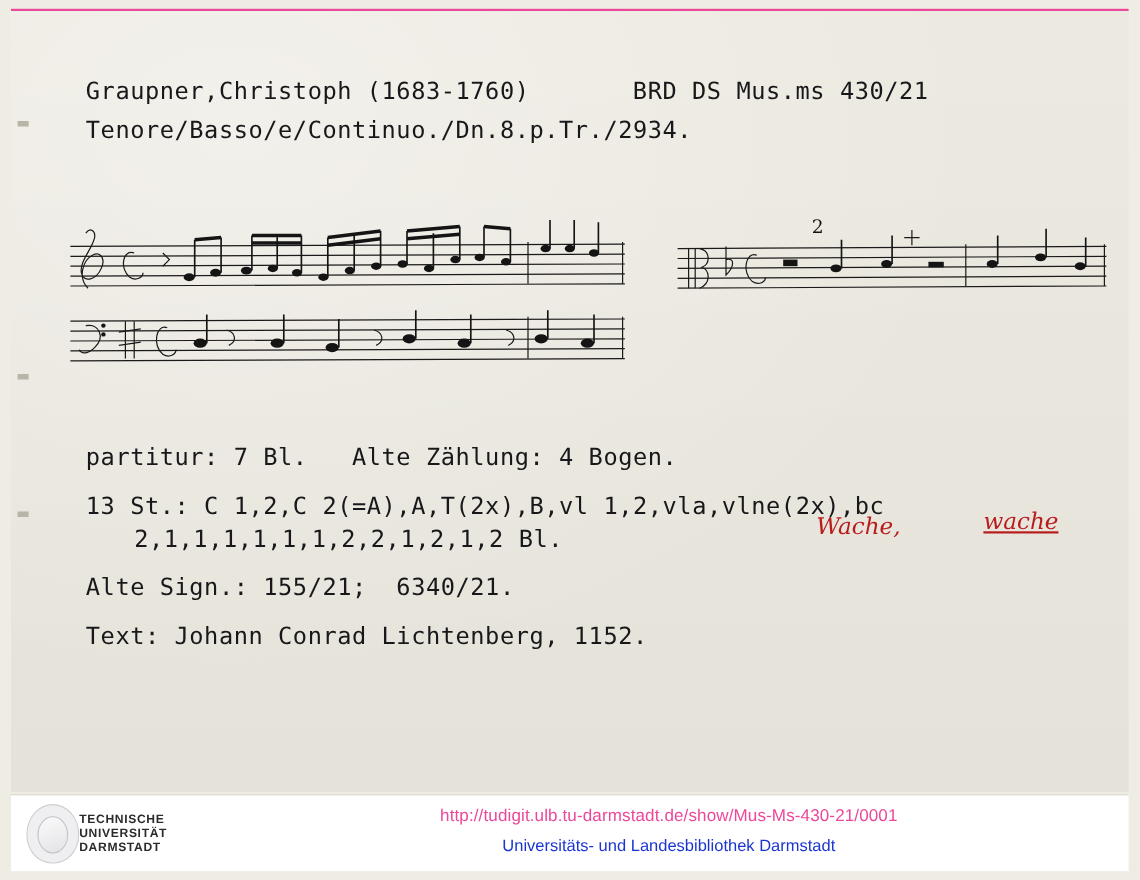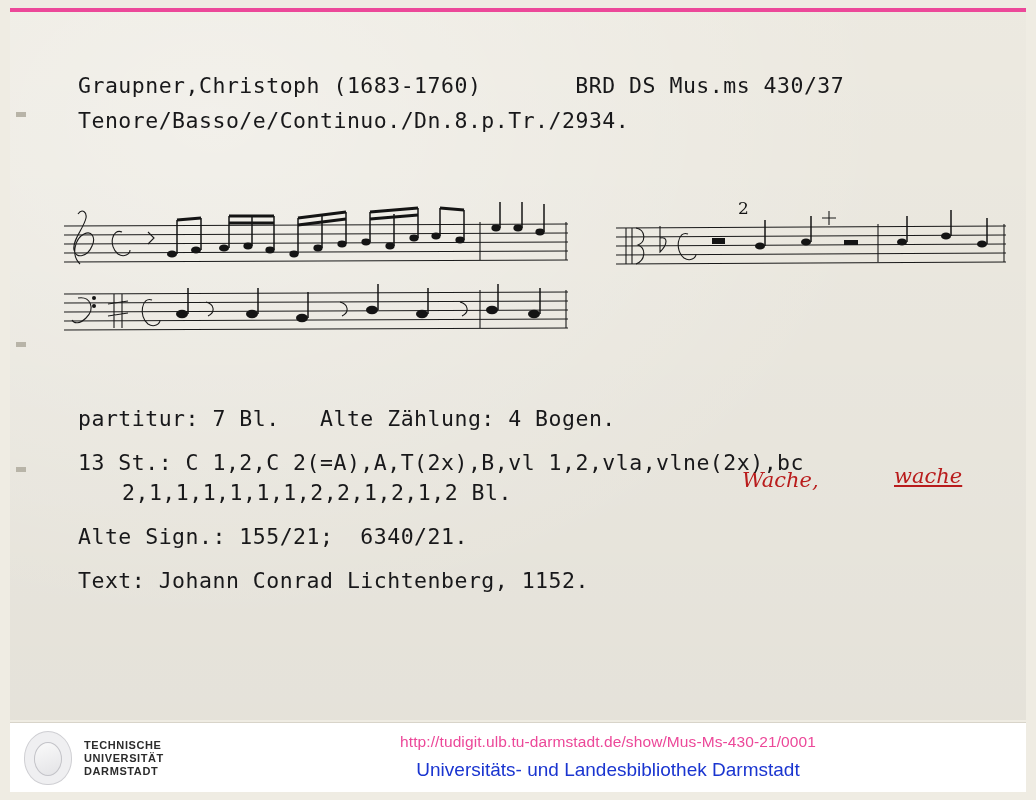--- a/index.html
+++ b/index.html
@@ -21,21 +21,21 @@
     box-sizing: border-box;
   }
   
   .paper {
     position: absolute;
     left: 10px;
     top: 8px;
     width: 1016px;
     height: 712px;
     background: #f1eee5;
-    border-top: 4px solid #ec4899;
+    border-top: 2px solid #ec4899;
     box-sizing: border-box;
   }
   .paper:before {
     content: "";
     position: absolute;
     left: 0; top: 0; right: 0; bottom: 0;
     background:
       radial-gradient(ellipse at 20% 15%, rgba(255,255,255,0.35), rgba(0,0,0,0) 60%),
       linear-gradient(180deg, rgba(0,0,0,0.02), rgba(0,0,0,0.05));
     pointer-events: none;
@@ -118,21 +118,21 @@
   }
   .logo-box {
     position: absolute;
     left: 8px;
     top: 2px;
     width: 166px;
     height: 66px;
     background: #ffffff;
     display: flex;
     align-items: center;
-    gap: 12px;
+    gap: 0;
     padding-left: 6px;
     box-sizing: border-box;
   }
   .logo-seal {
     width: 46px;
     height: 52px;
     border-radius: 50% 50% 48% 48%;
     background: #efeff1;
     border: 1px solid #cfcfd3;
     position: relative;
@@ -164,21 +164,21 @@
   }
   .f-url {
     font-family: "Liberation Sans", sans-serif;
     font-size: 15.5px;
     color: #ec4899;
     letter-spacing: 0.1px;
     line-height: 30px;
   }
   .f-sub {
     font-family: "Liberation Sans", sans-serif;
-    font-size: 19px;
+    font-size: 15px;
     color: #1a35d0;
     line-height: 26px;
   }
 
   
   svg .stf { stroke: #1a1a1a; stroke-width: 1.1; fill: none; }
   svg .nt { fill: #141414; }
   svg .bm { stroke: #141414; stroke-width: 3.2; fill:none; }
   svg .stem { stroke: #141414; stroke-width: 1.5; }
 </style>
@@ -189,21 +189,21 @@
 
   <div class="paper">
 
     <div class="edge-mark em1"></div>
     <div class="edge-mark em2"></div>
     <div class="edge-mark em3"></div>
 
     <div class="text-block">
       <div class="header-row">
         <span class="line">Graupner,Christoph (1683-1760)</span>
-        <span class="line shelf">BRD DS Mus.ms 430/37</span>
+        <span class="line shelf">BRD DS Mus.ms 430/21</span>
       </div>
       <div class="title-lines">
         <div class="line">Tenore/Basso/e/Continuo./Dn.8.p.Tr./2934.</div>
       </div>
     </div>
 
     <div class="incipit">
       <svg width="950" height="160" viewBox="0 0 950 160">
 
         <g>

